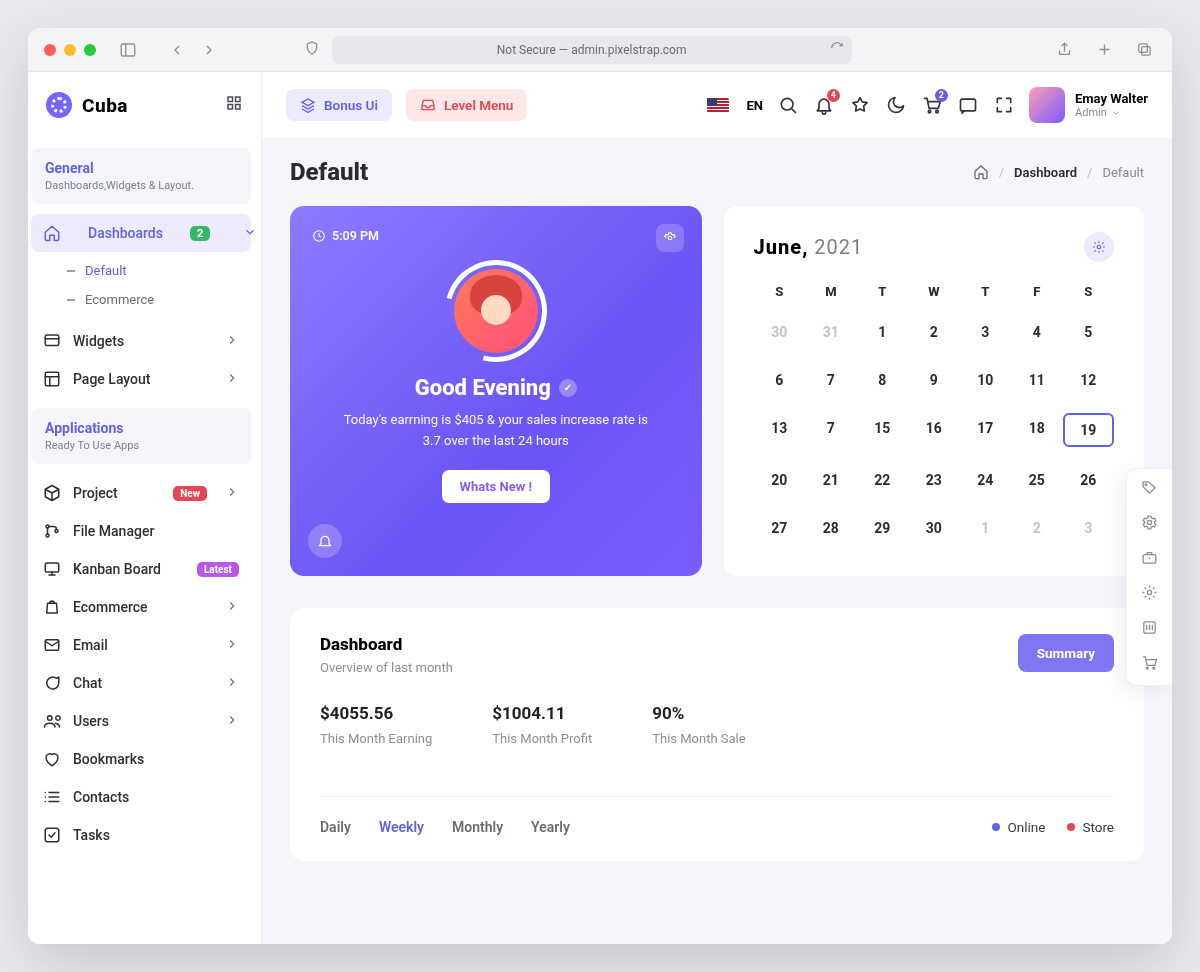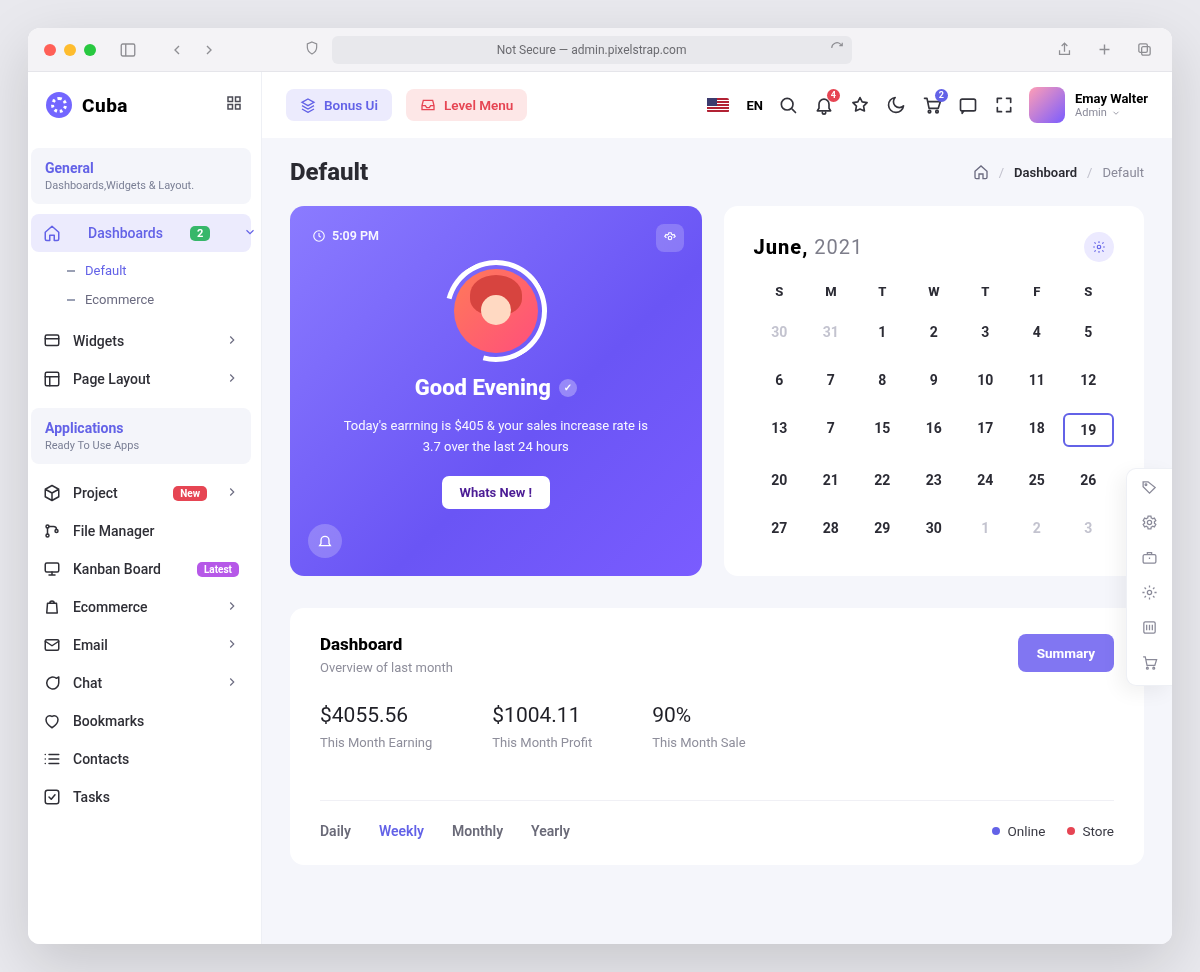--- a/index.html
+++ b/index.html
@@ -69,40 +69,40 @@
   .greet{flex:1.02;background:linear-gradient(135deg,#8b7bff 0%,#6a55f5 60%,#7a5cff 100%);border-radius:14px;padding:22px;color:#fff;position:relative;overflow:hidden;min-height:370px;display:flex;flex-direction:column;align-items:center;}
   .greet .time{display:flex;align-items:center;gap:6px;font-size:12.5px;font-weight:600;opacity:.95;align-self:flex-start;}
   .greet .gear{position:absolute;top:18px;right:18px;width:28px;height:28px;border-radius:8px;background:rgba(255,255,255,.2);display:flex;align-items:center;justify-content:center;}
   .greet .bell{position:absolute;bottom:18px;left:18px;width:34px;height:34px;border-radius:50%;background:rgba(255,255,255,.22);display:flex;align-items:center;justify-content:center;}
   .avatar-lg{width:84px;height:84px;border-radius:50%;background:linear-gradient(135deg,#ff7a59,#ff4f7b);margin-top:26px;position:relative;}
   .avatar-ring{position:absolute;inset:-9px;border:5px solid #fff;border-left-color:transparent;border-radius:50%;transform:rotate(-30deg);}
   .avatar-lg .hair{position:absolute;width:52px;height:40px;background:#d7443f;border-radius:50% 50% 40% 40%;top:6px;left:16px;}
   .avatar-lg .face{position:absolute;width:30px;height:30px;background:#ffd9c2;border-radius:50%;top:26px;left:27px;}
   .greet h2{margin-top:22px;font-size:22px;font-weight:800;display:flex;align-items:center;gap:8px;}
   .greet .check{width:18px;height:18px;border-radius:50%;background:rgba(255,255,255,.3);display:inline-flex;align-items:center;justify-content:center;font-size:10px;}
-  .greet p{margin-top:16px;font-size:13px;text-align:center;line-height:1.6;opacity:.95;max-width:320px;}
-  .btn-white{margin-top:18px;background:#fff;color:#4c1d95;font-weight:700;font-size:13px;padding:9px 18px;border-radius:7px;border:none;cursor:pointer;}
+  .greet p{margin-top:10px;font-size:13px;text-align:center;line-height:1.6;opacity:.95;max-width:320px;}
+  .btn-white{margin-top:18px;background:#fff;color:#8b5cf6;font-weight:700;font-size:13px;padding:9px 18px;border-radius:7px;border:none;cursor:pointer;}
   .calendar{flex:1;background:#fff;border-radius:14px;padding:26px 30px 20px;min-height:370px;position:relative;}
   .cal-head{display:flex;align-items:center;}
   .cal-head .month{font-size:20px;font-weight:800;letter-spacing:1px;}
   .cal-head .year{font-size:20px;color:#7d7d8a;margin-left:6px;letter-spacing:1px;}
   .cal-head .gear2{margin-left:auto;width:30px;height:30px;border-radius:50%;background:#eceaff;display:flex;align-items:center;justify-content:center;color:#6362e7;}
   .cal-grid{display:grid;grid-template-columns:repeat(7,1fr);text-align:center;margin-top:22px;row-gap:18px;}
   .cal-dow{font-weight:800;font-size:13px;color:#2b2b34;}
   .cal-day{font-size:14px;font-weight:700;color:#2b2b34;padding:7px 0;}
   .cal-day.mute{color:#c3c3cf;}
   .cal-day.sel{border:2px solid #6362e7;border-radius:6px;color:#2b2b34;}
   
   .dash-card{background:#fff;border-radius:14px;margin:22px 28px 0;padding:26px 30px;}
   .dash-top{display:flex;align-items:flex-start;}
   .dash-top h3{font-size:17px;font-weight:800;}
   .dash-top .sub{color:#8e8e9b;font-size:13px;margin-top:6px;}
   .btn-violet{margin-left:auto;background:#8176f2;color:#fff;font-weight:700;font-size:13.5px;padding:11px 19px;border-radius:8px;border:none;cursor:pointer;}
   .stats{display:flex;gap:60px;margin-top:28px;}
-  .stat .num{font-weight:400;font-size:21px;color:#1f1f26;}
+  .stat .num{font-weight:700;font-size:17px;color:#1f1f26;}
   .stat .lbl{color:#8e8e9b;font-size:13px;margin-top:8px;}
   .tabs-row{display:flex;align-items:center;margin-top:50px;border-top:1px solid #f0f0f5;padding-top:22px;}
   .tabs{display:flex;gap:28px;}
   .tab{font-size:14px;font-weight:600;color:#6a6a78;cursor:pointer;}
   .tab.active{color:#6362e7;}
   .legend{margin-left:auto;display:flex;gap:22px;font-size:13.5px;color:#3a3a44;}
   .legend span{display:flex;align-items:center;gap:7px;}
   .dot{width:8px;height:8px;border-radius:50%;display:inline-block;}
   .dot.v{background:#6362e7;} .dot.r{background:#e64553;}
   
@@ -276,20 +276,30 @@
           <span>Email</span>
           <span class="chev"><svg viewBox="0 0 24 24" width="14" height="14" fill="none" stroke="currentColor" stroke-width="2">
                 <path d="M9 6l6 6-6 6"></path>
               </svg></span>
         </div>
         <div class="nav-item">
           <span class="ico"><svg viewBox="0 0 24 24">
                 <path d="M21 12a8 8 0 1 1-3-6.2L21 4v8z"></path>
               </svg></span>
           <span>Chat</span>
+          <span class="chev"><svg viewBox="0 0 24 24" width="14" height="14" fill="none" stroke="currentColor" stroke-width="2">
+                <path d="M9 6l6 6-6 6"></path>
+              </svg></span>
+        </div>
+        <div class="nav-item">
+          <span class="ico"><svg viewBox="0 0 24 24">
+                <circle cx="9" cy="8" r="3"></circle>
+                <path d="M2 20c0-3 3-5 7-5s7 2 7 5M17 8a3 3 0 1 1 0 .01M22 20c0-2.5-2-4.3-5-4.8"></path>
+              </svg></span>
+          <span>Users</span>
           <span class="chev"><svg viewBox="0 0 24 24" width="14" height="14" fill="none" stroke="currentColor" stroke-width="2">
                 <path d="M9 6l6 6-6 6"></path>
               </svg></span>
         </div>
         <div class="nav-item">
           <span class="ico"><svg viewBox="0 0 24 24">
                 <path d="M12 21s-8-5-8-11a5 5 0 0 1 8-4 5 5 0 0 1 8 4c0 6-8 11-8 11z"></path>
               </svg></span>
           <span>Bookmarks</span>
         </div>

